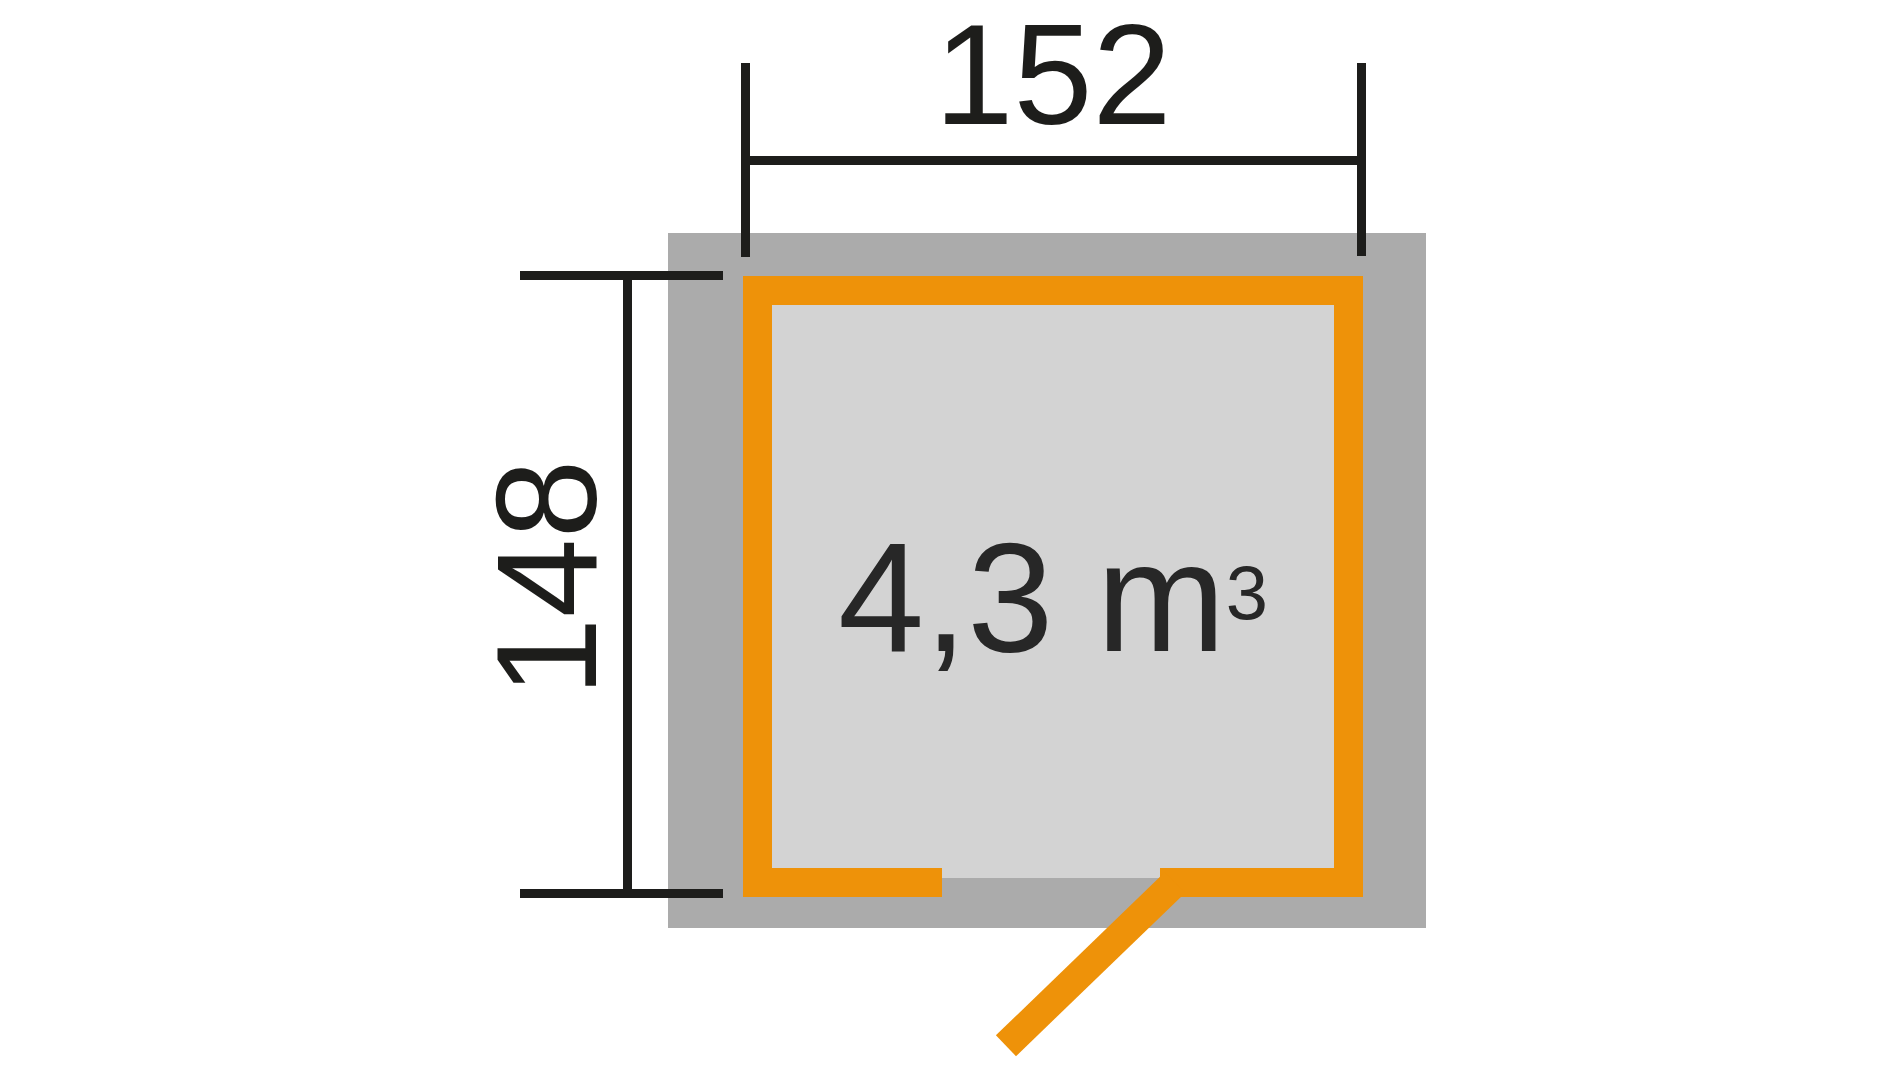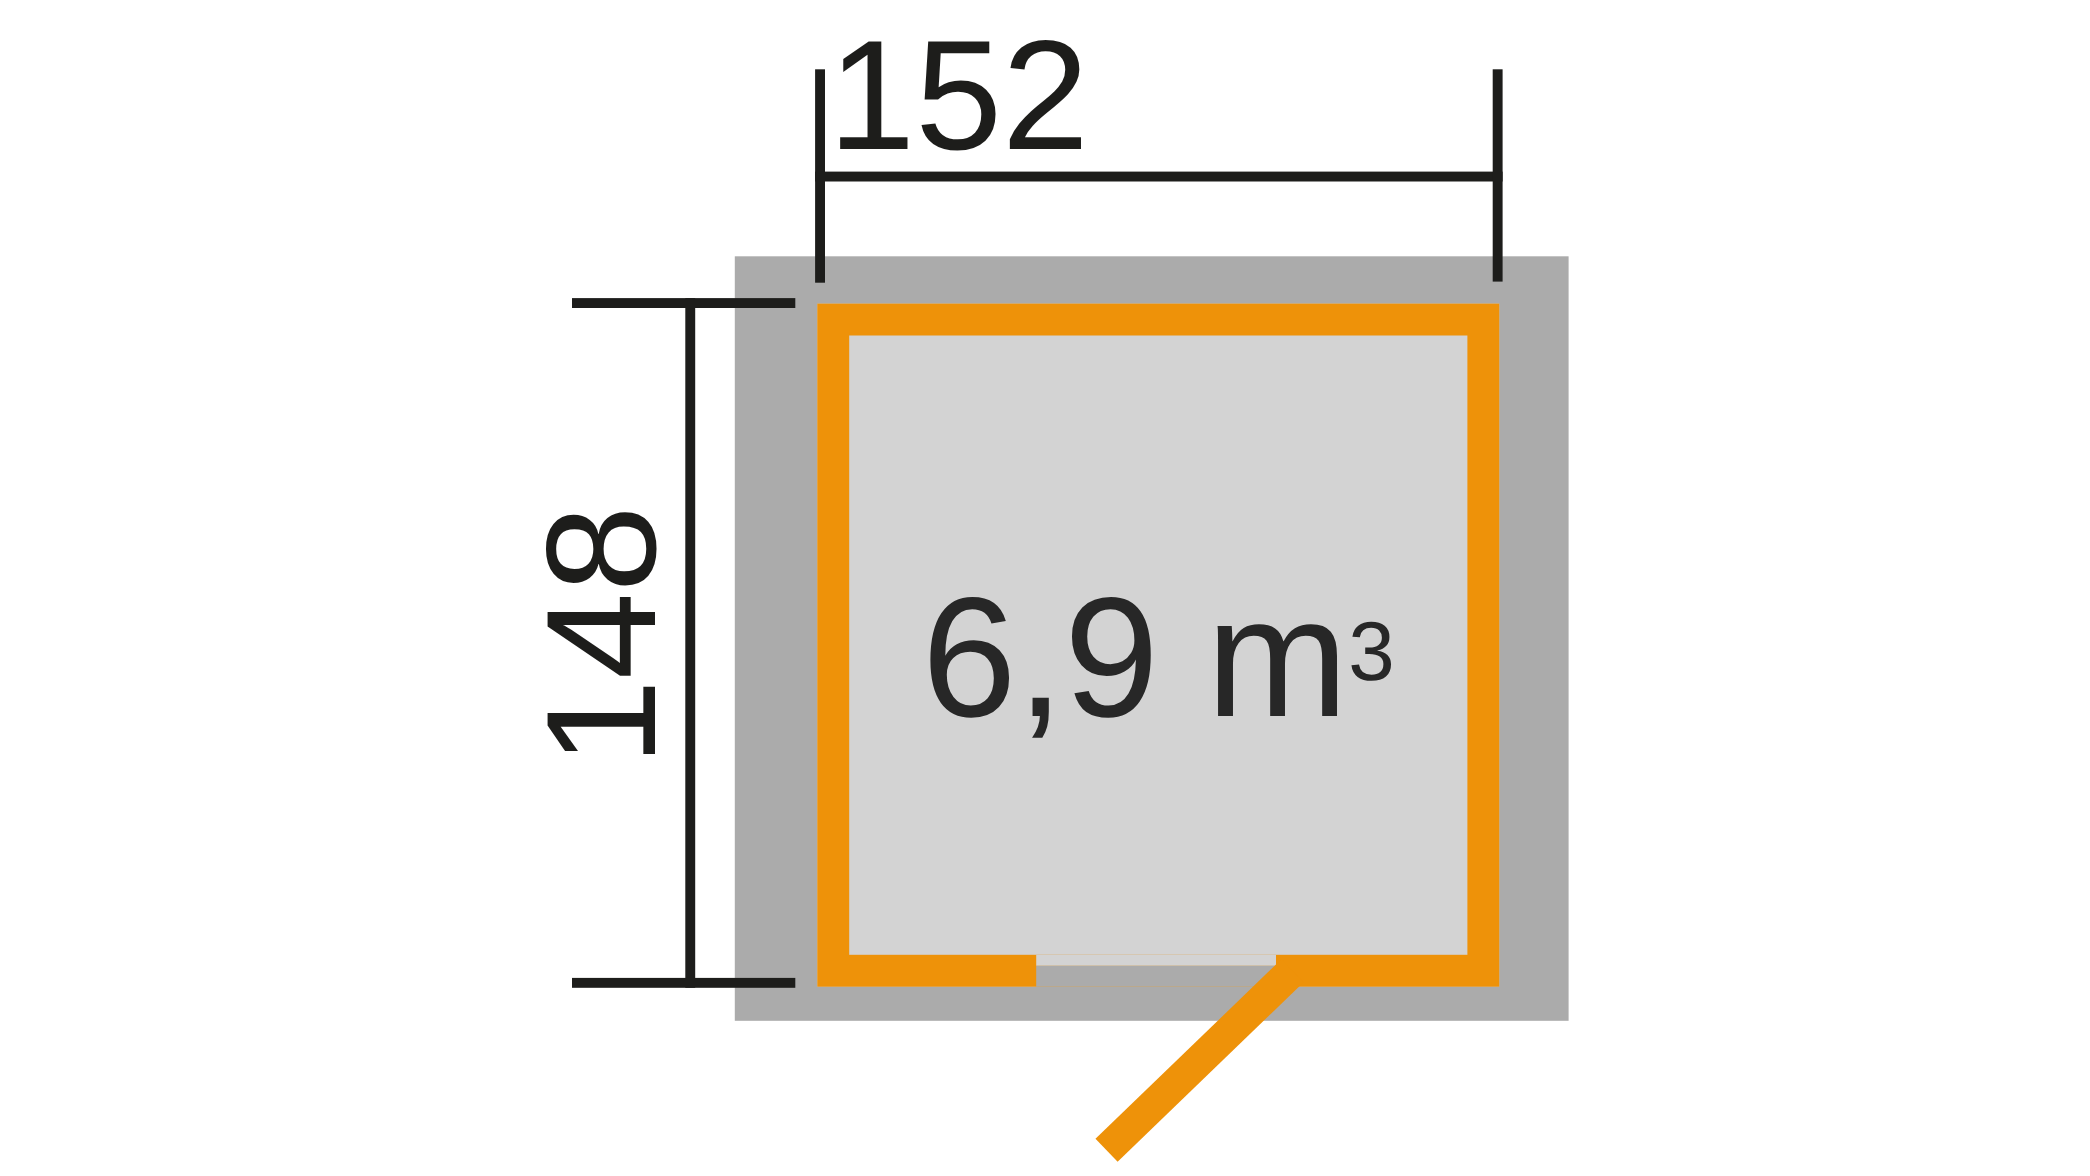--- a/index.html
+++ b/index.html
@@ -58,22 +58,23 @@
   .h-dim-tick-b { left: 520px;  top: 889px; width: 203px; height: 9px; }
 
   
   .dim-label {
     color: #1d1d1b;
     font-size: 142px;
     line-height: 1;
     white-space: nowrap;
   }
   .w-dim-label {
-    left: 753px; top: 16px;
+    left: 753px; top: 4px;
     width: 600px;
+    text-align: center;
   }
   .h-dim-label {
     left: 547px; top: 578px;
     transform: translate(-50%, -50%) rotate(-90deg);
   }
 
   
   .volume-label {
     left: 1053px; top: 597px;
     transform: translate(-50%, -50%);
@@ -102,16 +103,16 @@
   <div class="abs dim w-dim-tick-l"></div>
   <div class="abs dim w-dim-tick-r"></div>
   <div class="abs dim-label w-dim-label">152</div>
 
   <div class="abs dim h-dim-line"></div>
   <div class="abs dim h-dim-tick-t"></div>
   <div class="abs dim h-dim-tick-b"></div>
   <div class="abs dim-label h-dim-label">148</div>
 
   <div class="abs volume-label">
-    <span>6,9 m</span><span class="volume-exponent">3</span>
+    <span>4,3 m</span><span class="volume-exponent">3</span>
   </div>
 
 </div>
 
 </body></html>

